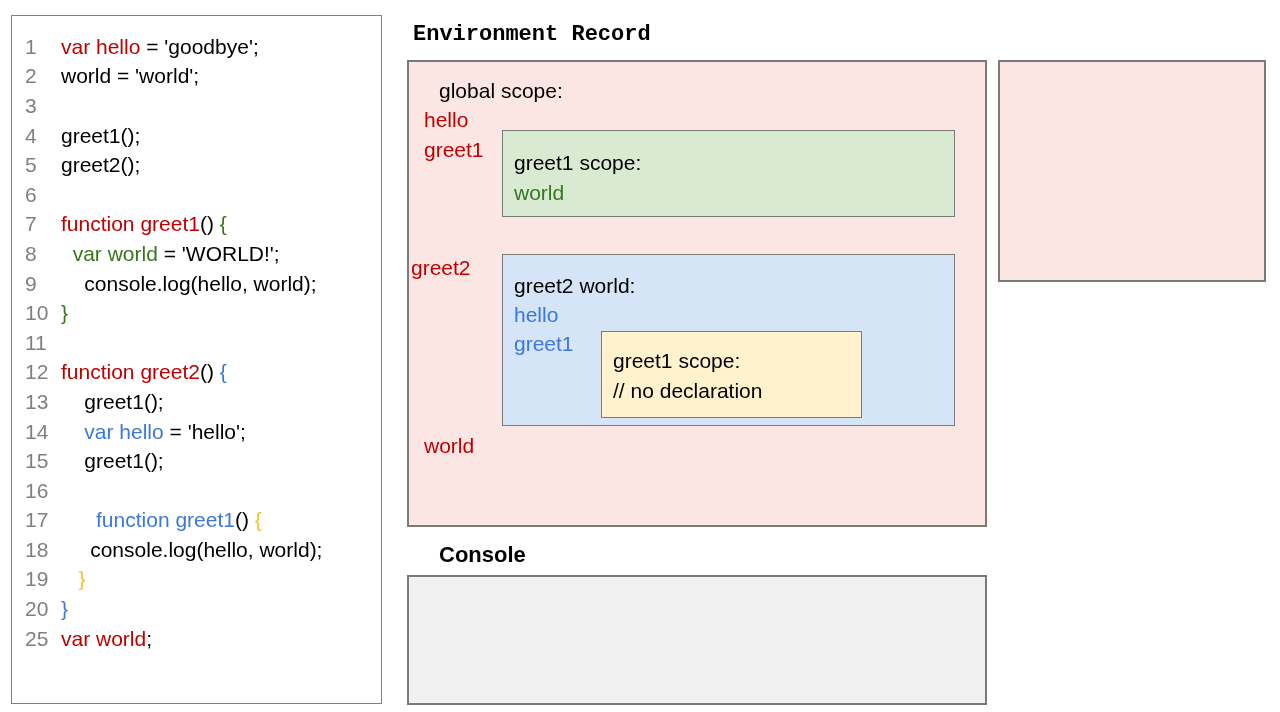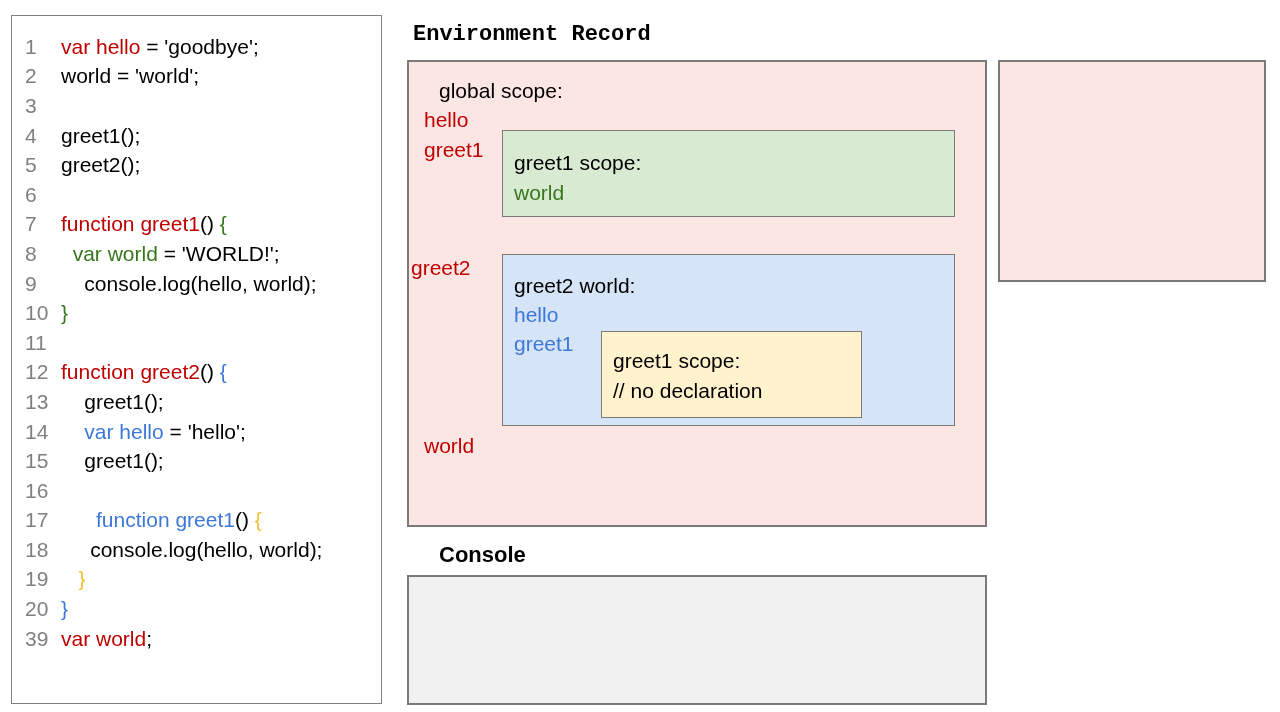--- a/index.html
+++ b/index.html
@@ -130,21 +130,21 @@
         </div>
         <div class="code-line">
           <span class="line-num">19</span>
           <span class="line-code"><span class="c-black">   </span><span class="c-yellow">}</span></span>
         </div>
         <div class="code-line">
           <span class="line-num">20</span>
           <span class="line-code"><span class="c-blue">}</span></span>
         </div>
         <div class="code-line">
-          <span class="line-num">39</span>
+          <span class="line-num">25</span>
           <span class="line-code"><span class="c-red">var world</span><span class="c-black">;</span></span>
         </div>
       </div>
   </div>
 
   <div class="sec-title" id="title-env">Environment Record</div>
   <div class="sec-title" id="title-console">Console</div>
 
   <div class="box" id="env-box"></div>
   <div class="box" id="greet1-box"></div>

